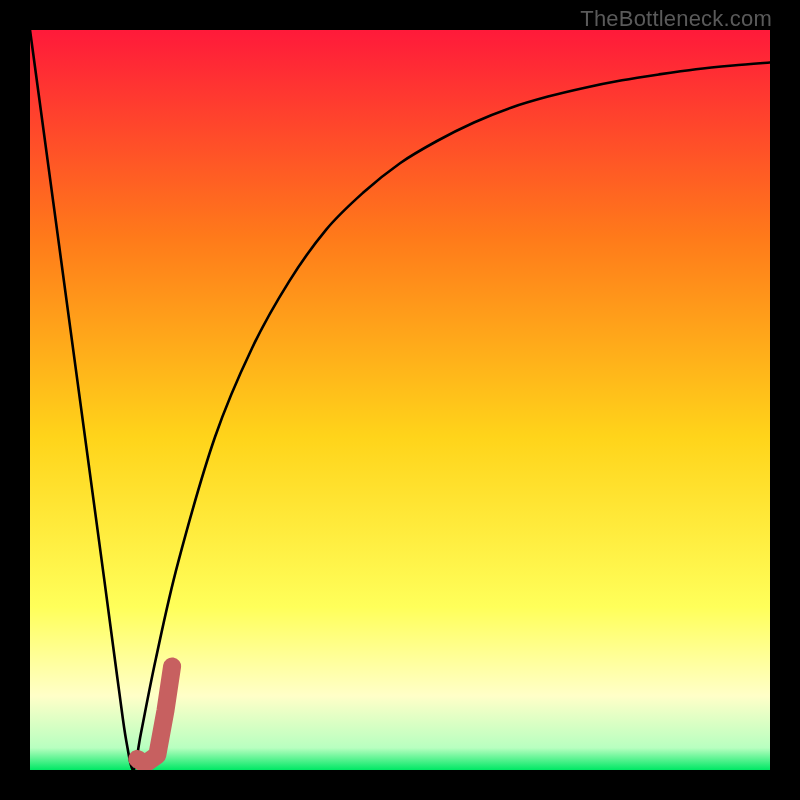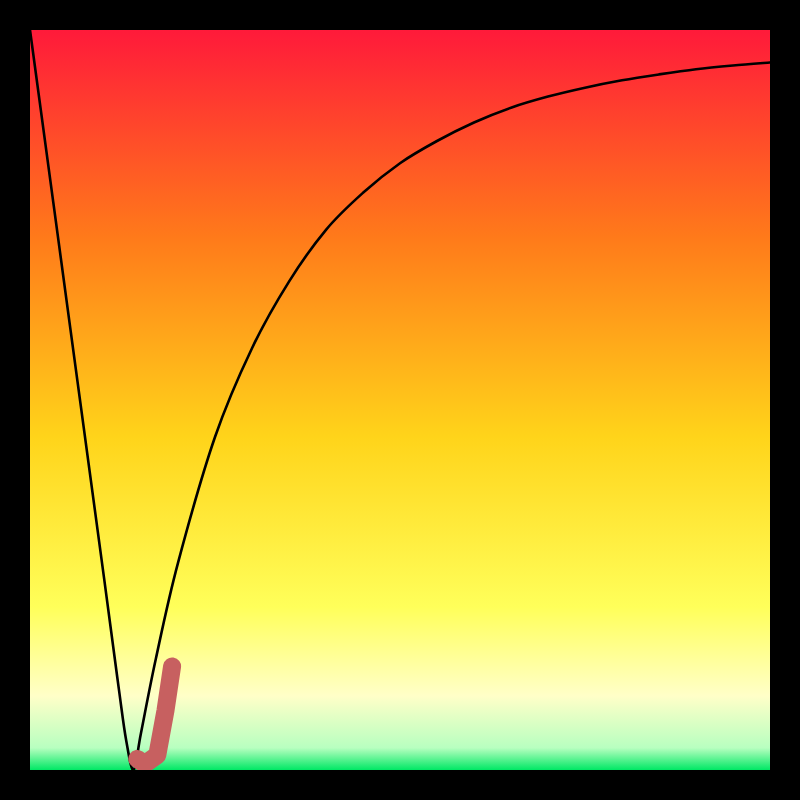--- a/index.html
+++ b/index.html
@@ -47,20 +47,21 @@
     font-size: 22px;
     font-weight: 400;
     letter-spacing: 0.2px;
   }
 </style>
 </head>
 <body>
 
 <div class="frame">
 
+  <div class="attrib">TheBottleneck.com</div>
 
   <div class="plot">
     <svg class="gradient" width="740" height="740" viewBox="0 0 740 740" preserveAspectRatio="none">
       <defs>
         <linearGradient id="bg" x1="0" y1="0" x2="0" y2="1">
             <stop offset="0%" stop-color="#ff1a3a"></stop>
             <stop offset="28.000000000000004%" stop-color="#ff7a1a"></stop>
             <stop offset="55.00000000000001%" stop-color="#ffd41a"></stop>
             <stop offset="78%" stop-color="#ffff5a"></stop>
             <stop offset="90%" stop-color="#ffffc8"></stop>

